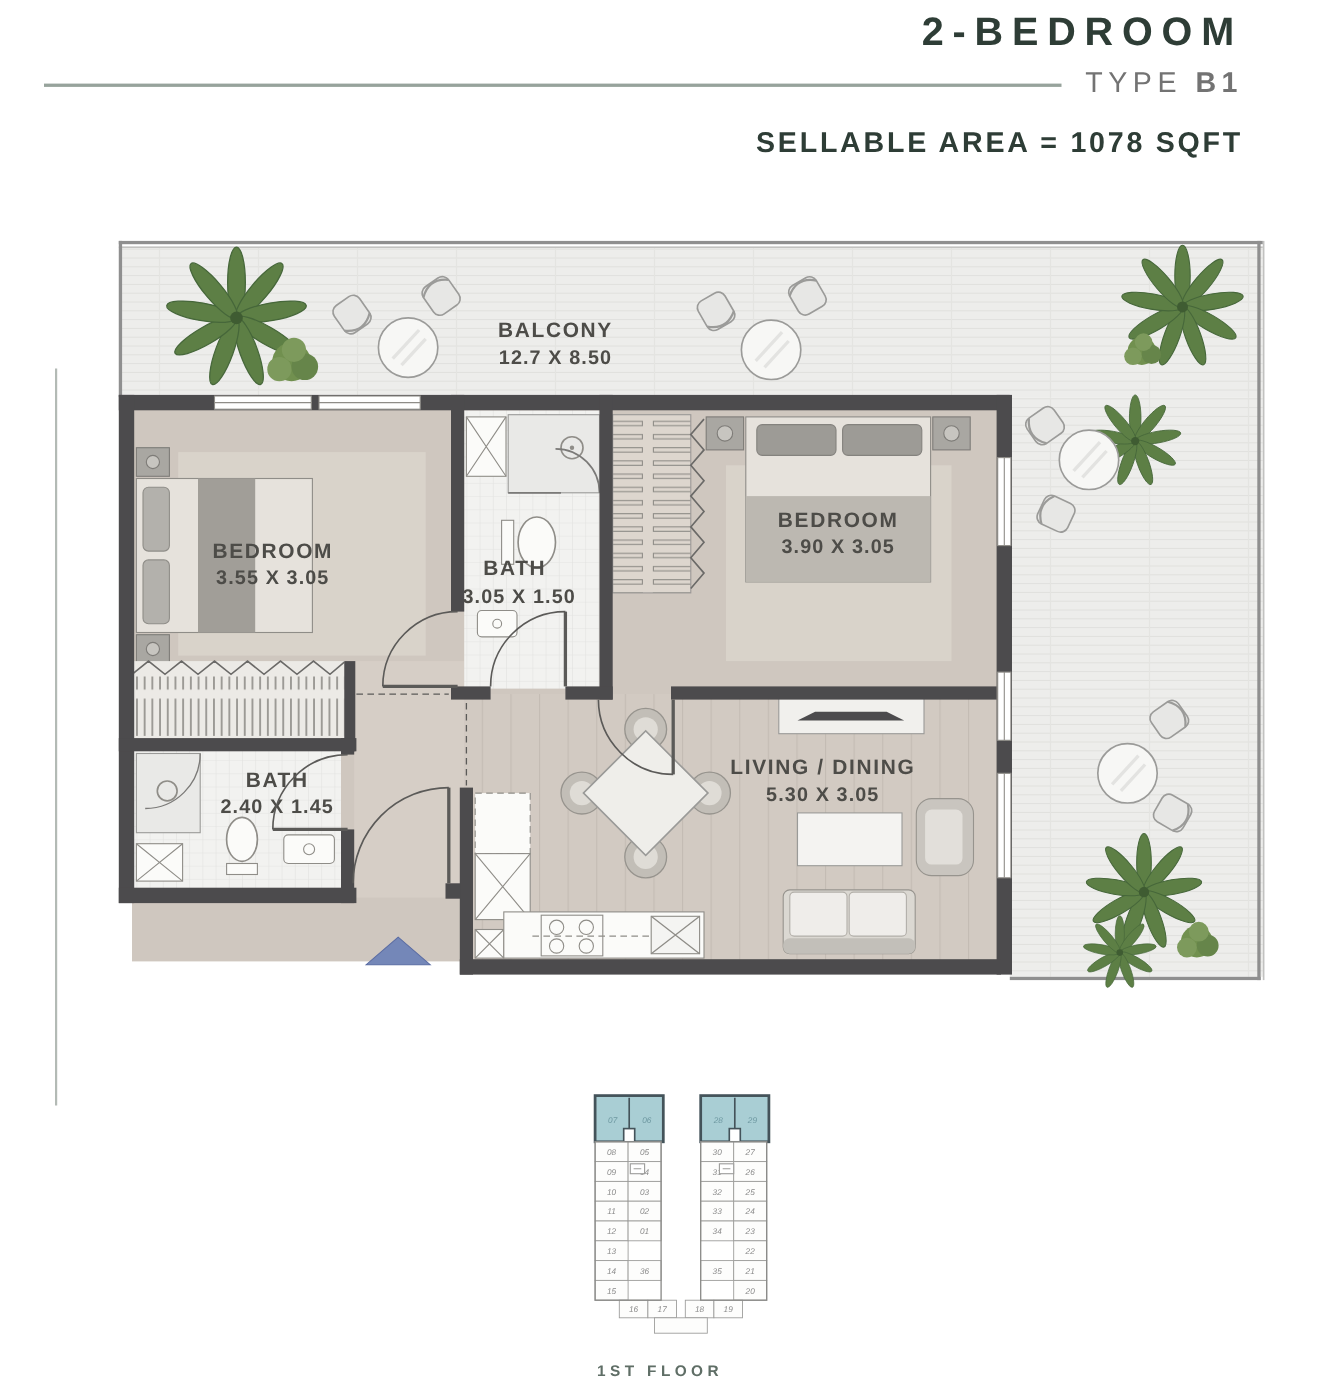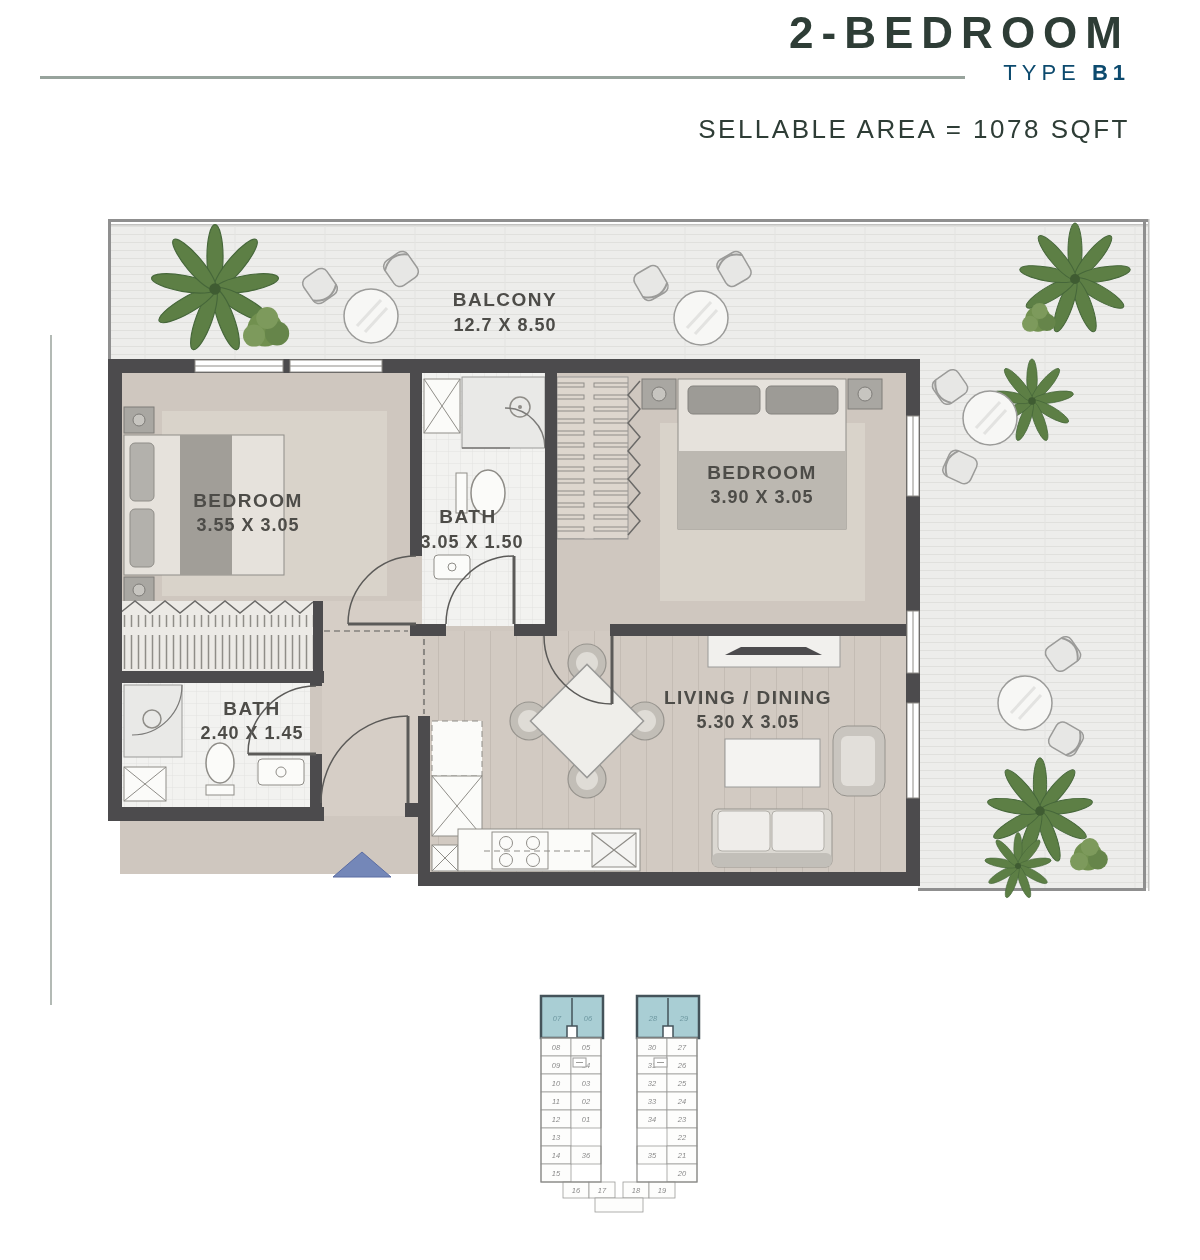--- a/index.html
+++ b/index.html
@@ -1,25 +1,25 @@
 <!DOCTYPE html>
 <html><head>
 <meta charset="utf-8">
 <style>
   html,body{margin:0;padding:0;background:#ffffff;}
   .page{position:relative;width:1200px;height:1260px;background:#ffffff;overflow:hidden;
         font-family:"Liberation Sans", sans-serif;}
   
-  .hdr-title{position:absolute;top:8px;right:70px;font-size:44px;font-weight:600;
+  .hdr-title{position:absolute;top:8px;right:70px;font-size:36px;font-weight:600;
              letter-spacing:8px;color:#2e3d36;white-space:nowrap;}
   .hdr-rule{position:absolute;top:76px;left:40px;width:925px;height:3px;background:#97a39c;}
-  .hdr-type{position:absolute;top:60px;right:70px;font-size:22px;font-weight:400;
-            letter-spacing:5px;color:#0c4a6e;white-space:nowrap;}
+  .hdr-type{position:absolute;top:60px;right:70px;font-size:26px;font-weight:400;
+            letter-spacing:5px;color:#737373;white-space:nowrap;}
   .hdr-type b{font-weight:700;}
-  .hdr-area{position:absolute;top:114px;right:70px;font-size:26px;font-weight:400;
+  .hdr-area{position:absolute;top:114px;right:70px;font-size:26px;font-weight:700;
             letter-spacing:2.5px;color:#2e3d36;white-space:nowrap;}
   .v-rule{position:absolute;top:335px;left:50px;width:2px;height:670px;background:#b3bab5;}
   
   .plan-wrap{position:absolute;top:211px;left:100px;width:1060px;height:690px;}
   .keyplan-wrap{position:absolute;top:988px;left:533px;width:174px;height:240px;font-style:italic;}
   .floor-label{position:absolute;top:1238px;left:0;width:1200px;text-align:center;
                font-size:14px;font-weight:600;letter-spacing:4px;color:#5f6e66;}
   svg text{font-family:"Liberation Sans", sans-serif;}
   .room-label{font-size:19px;font-weight:700;letter-spacing:1.5px;fill:#4d4c48;text-anchor:middle;}
   .room-dims{font-size:18px;font-weight:700;letter-spacing:1px;fill:#4d4c48;text-anchor:middle;}
@@ -435,14 +435,15 @@
         <text x="69" y="205" text-anchor="middle" font-size="7.5" fill="#8a8a8a">17</text>
         <rect x="90" y="194" width="26" height="16" fill="#fdfdfc" stroke="#9c9c9a" stroke-width="0.8"></rect>
         <text x="103" y="205" text-anchor="middle" font-size="7.5" fill="#8a8a8a">18</text>
         <rect x="116" y="194" width="26" height="16" fill="#fdfdfc" stroke="#9c9c9a" stroke-width="0.8"></rect>
         <text x="129" y="205" text-anchor="middle" font-size="7.5" fill="#8a8a8a">19</text>
         <rect x="62" y="210" width="48" height="14" fill="#fdfdfc" stroke="#9c9c9a" stroke-width="0.8"></rect>
         <rect x="8" y="50" width="60" height="144" fill="none" stroke="#8a8a88" stroke-width="1.2"></rect>
         <rect x="104" y="50" width="60" height="144" fill="none" stroke="#8a8a88" stroke-width="1.2"></rect>
       </svg>
   </div>
+  <div class="floor-label">1ST FLOOR</div>
 
 </div>
 
 </body></html>

